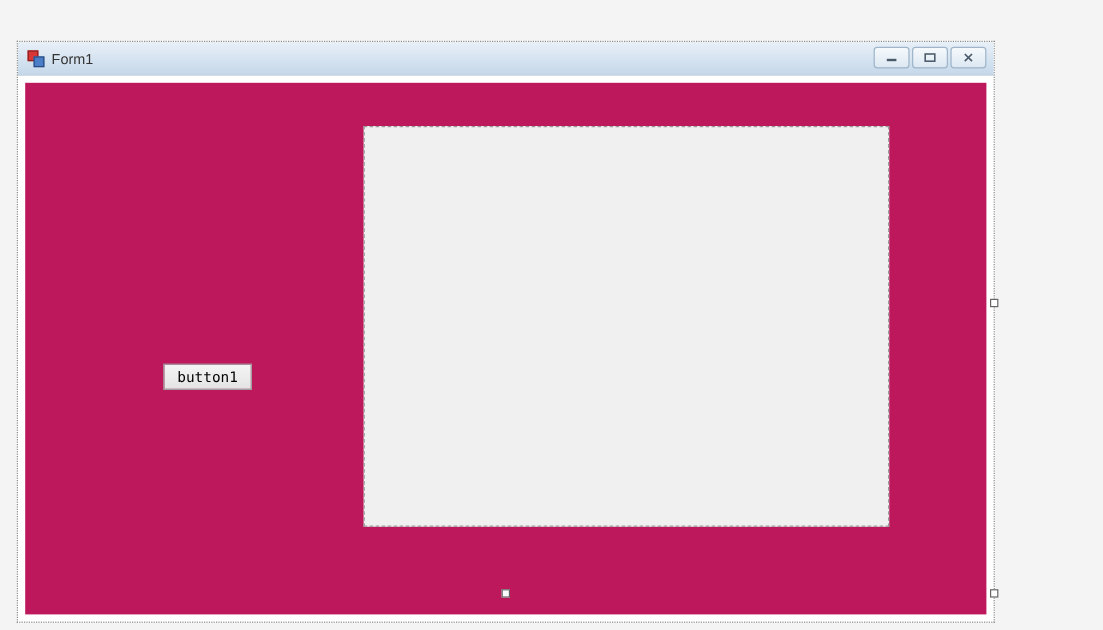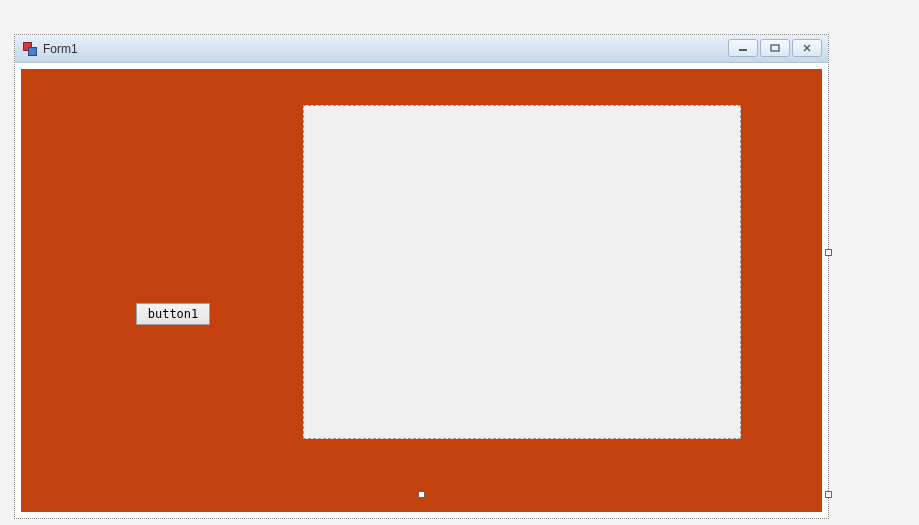--- a/index.html
+++ b/index.html
@@ -77,21 +77,21 @@
       cursor: default;
       color: #4a5a6a;
     }
     .win-btn svg { display: block; }
     .client-area {
       position: absolute;
       left: 6px;
       right: 6px;
       top: 34px;
       bottom: 6px;
-      background: #c2410c;
+      background: #be185d;
     }
     .panel {
       position: absolute;
       left: 282px;
       top: 36px;
       width: 438px;
       height: 334px;
       border: 1px dashed #9a9a9a;
       background: #f0f0f0;
     }

